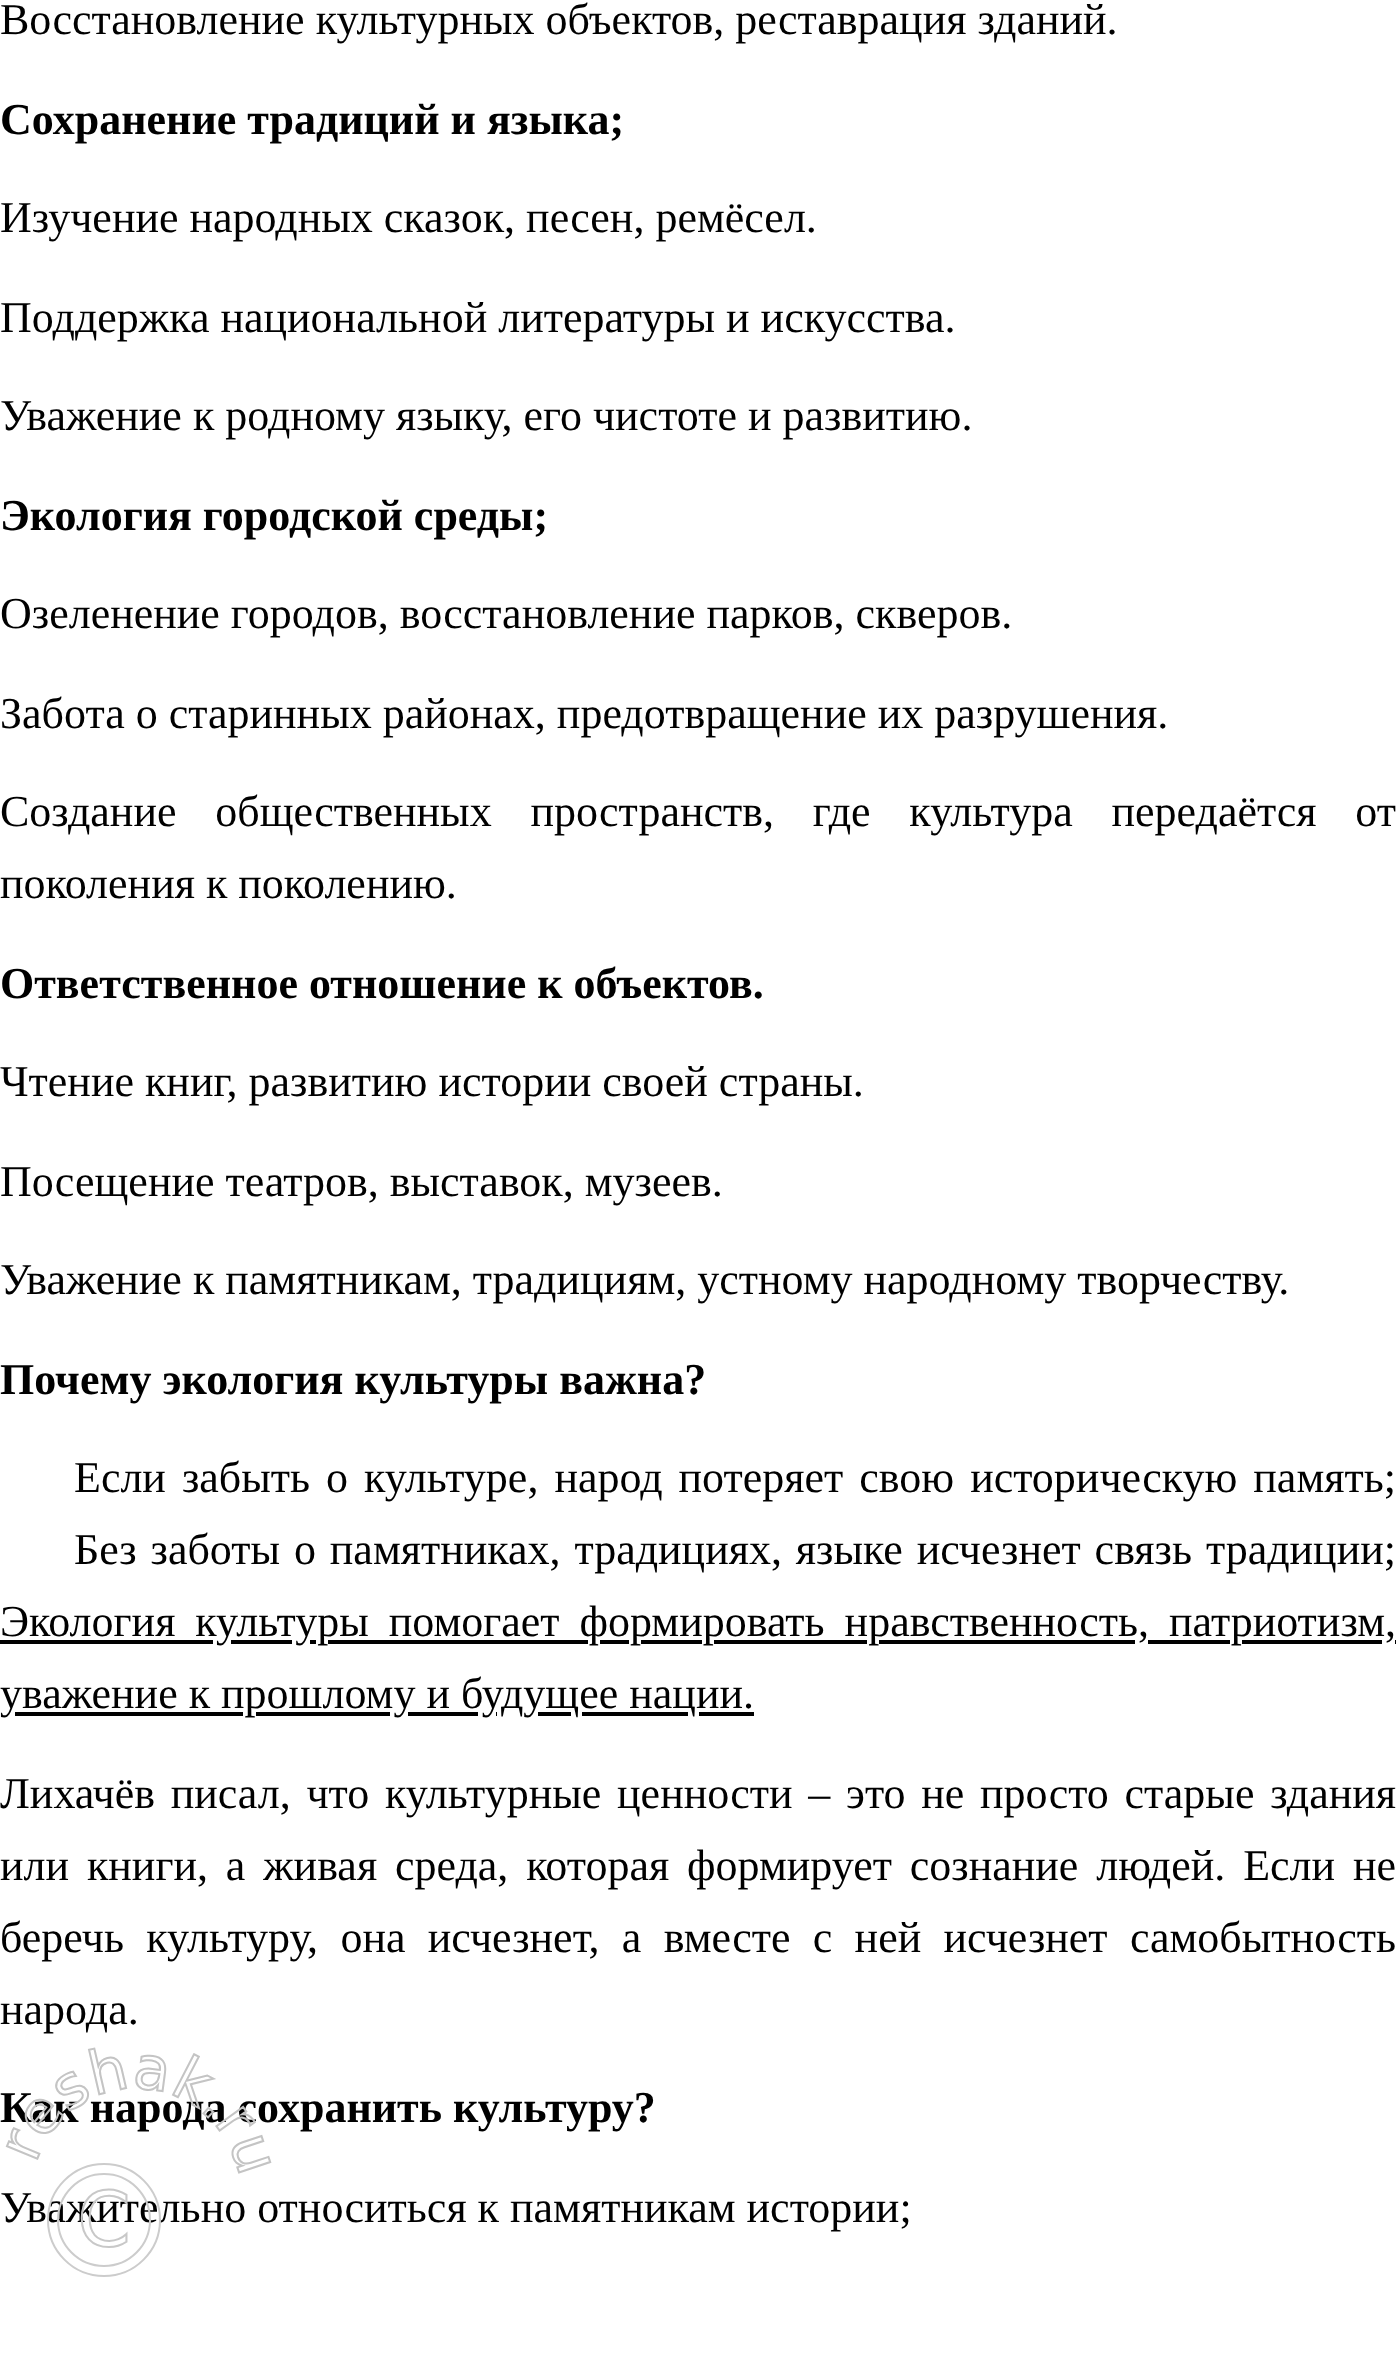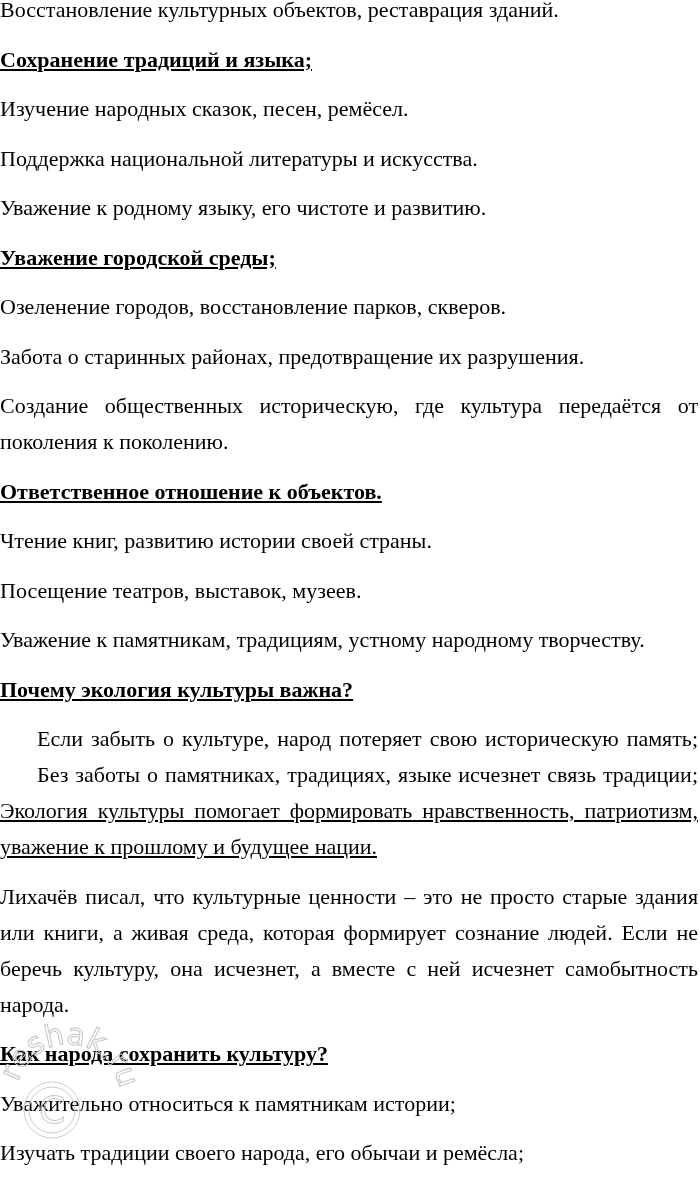--- a/index.html
+++ b/index.html
@@ -22,21 +22,20 @@
     font-size: 22px;
     line-height: 36px;
     color: #000000;
   }
   .para {
     margin: 0 0 13.5px 0;
     text-align: justify;
   }
   .para.heading {
     font-weight: bold;
-    text-decoration: underline;
   }
   .line-justified {
     display: block;
     text-align: justify;
     text-align-last: justify;
     margin-left: 37px;
   }
   .line-last {
     display: block;
     text-align: left;
@@ -53,38 +52,37 @@
 </style>
 </head>
 <body>
 
 <div class="page">
   <p class="para">Восстановление культурных объектов, реставрация зданий.</p>
   <p class="para heading">Сохранение традиций и языка;</p>
   <p class="para">Изучение народных сказок, песен, ремёсел.</p>
   <p class="para">Поддержка национальной литературы и искусства.</p>
   <p class="para">Уважение к родному языку, его чистоте и развитию.</p>
-  <p class="para heading">Уважение городской среды;</p>
+  <p class="para heading">Экология городской среды;</p>
   <p class="para">Озеленение городов, восстановление парков, скверов.</p>
   <p class="para">Забота о старинных районах, предотвращение их разрушения.</p>
-  <p class="para">Создание общественных историческую, где культура передаётся от поколения к поколению.</p>
+  <p class="para">Создание общественных пространств, где культура передаётся от поколения к поколению.</p>
   <p class="para heading">Ответственное отношение к объектов.</p>
   <p class="para">Чтение книг, развитию истории своей страны.</p>
   <p class="para">Посещение театров, выставок, музеев.</p>
   <p class="para">Уважение к памятникам, традициям, устному народному творчеству.</p>
   <p class="para heading">Почему экология культуры важна?</p>
   <p class="para">
     <span class="line-justified">Если забыть о культуре, народ потеряет свою историческую память;</span>
     <span class="line-justified">Без заботы о памятниках, традициях, языке исчезнет связь традиции;</span>
     <span class="line-last" style="text-align: justify;">Экология культуры помогает формировать нравственность, патриотизм, уважение к прошлому и будущее нации.</span>
   </p>
   <p class="para">Лихачёв писал, что культурные ценности – это не просто старые здания или книги, а живая среда, которая формирует сознание людей. Если не беречь культуру, она исчезнет, а вместе с ней исчезнет самобытность народа.</p>
   <p class="para heading">Как народа сохранить культуру?</p>
   <p class="para">Уважительно относиться к памятникам истории;</p>
-  <p class="para">Изучать традиции своего народа, его обычаи и ремёсла;</p>
 </div>
 
 <div class="watermark">
   <svg width="150" height="150" viewBox="0 0 150 150">
     <defs>
       <path id="wm-arc" d="M 18 60 A 52 52 0 0 1 118 60 A 52 52 0 0 1 100 105"></path>
     </defs>
     <text font-family="DejaVu Sans, sans-serif" font-size="30" fill="none" stroke="#c4c4c4" stroke-width="1">
       <textPath href="#wm-arc">reshak.ru</textPath>
     </text>

